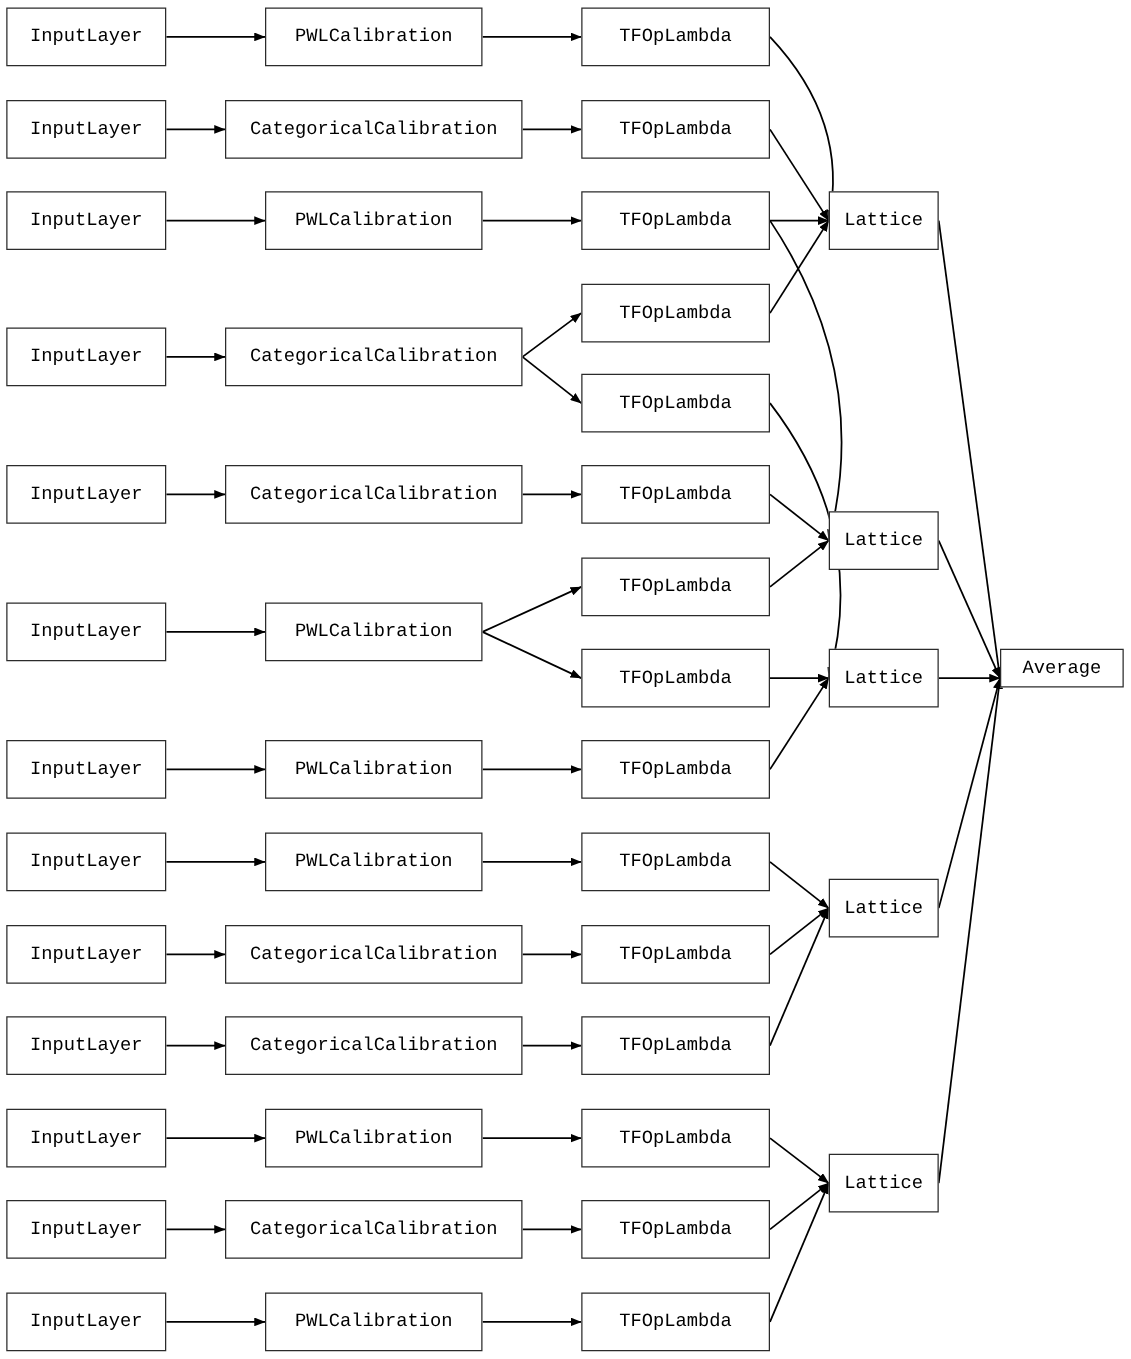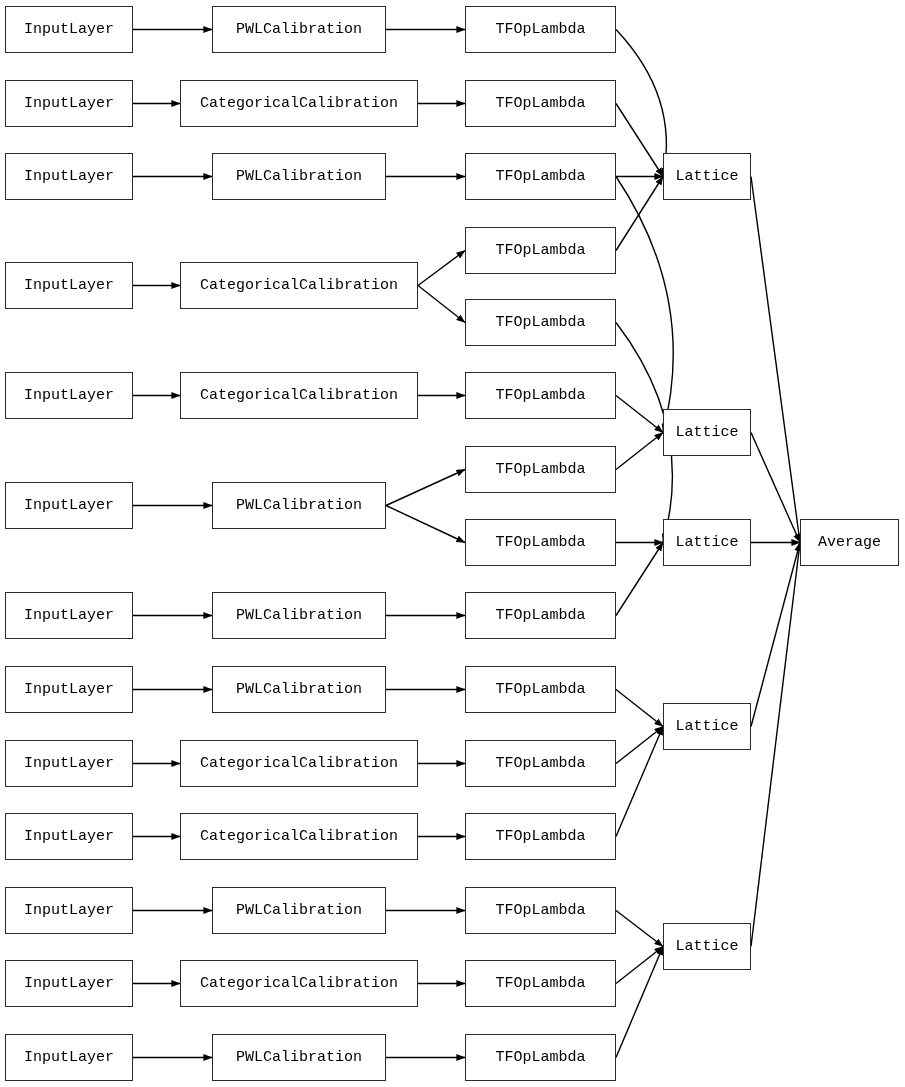--- a/index.html
+++ b/index.html
@@ -232,17 +232,17 @@
       </div>
       <div class="node" style="left: 663px; top: 519px; width: 88px; height: 47px;">
         <span>Lattice</span>
       </div>
       <div class="node" style="left: 663px; top: 703px; width: 88px; height: 47px;">
         <span>Lattice</span>
       </div>
       <div class="node" style="left: 663px; top: 923px; width: 88px; height: 47px;">
         <span>Lattice</span>
       </div>
-      <div class="node" style="left: 800px; top: 519px; width: 99px; height: 47px;">
+      <div class="node" style="left: 800px; top: 519px; width: 99px; height: 31px;">
         <span>Average</span>
       </div>
     </div>
 </div>
 
 </body></html>

